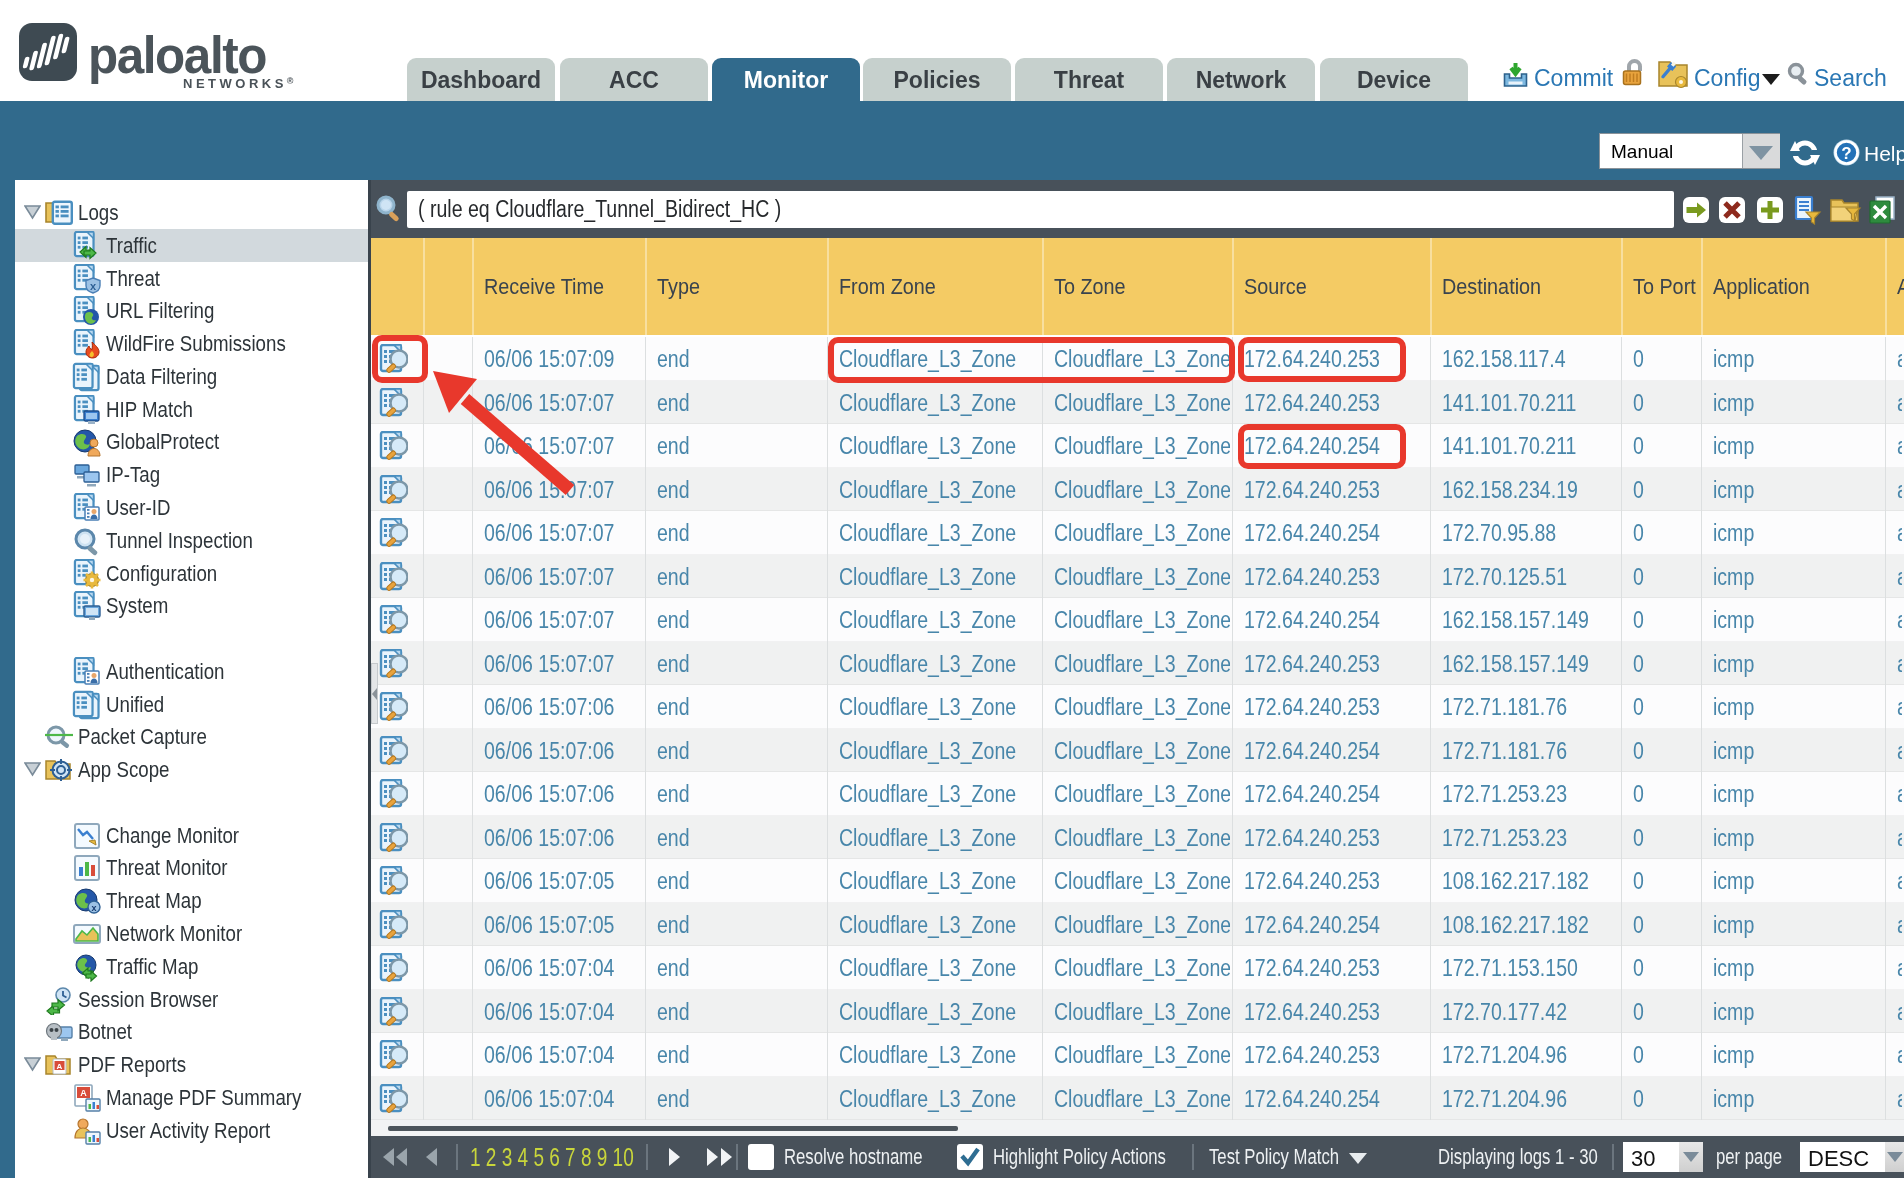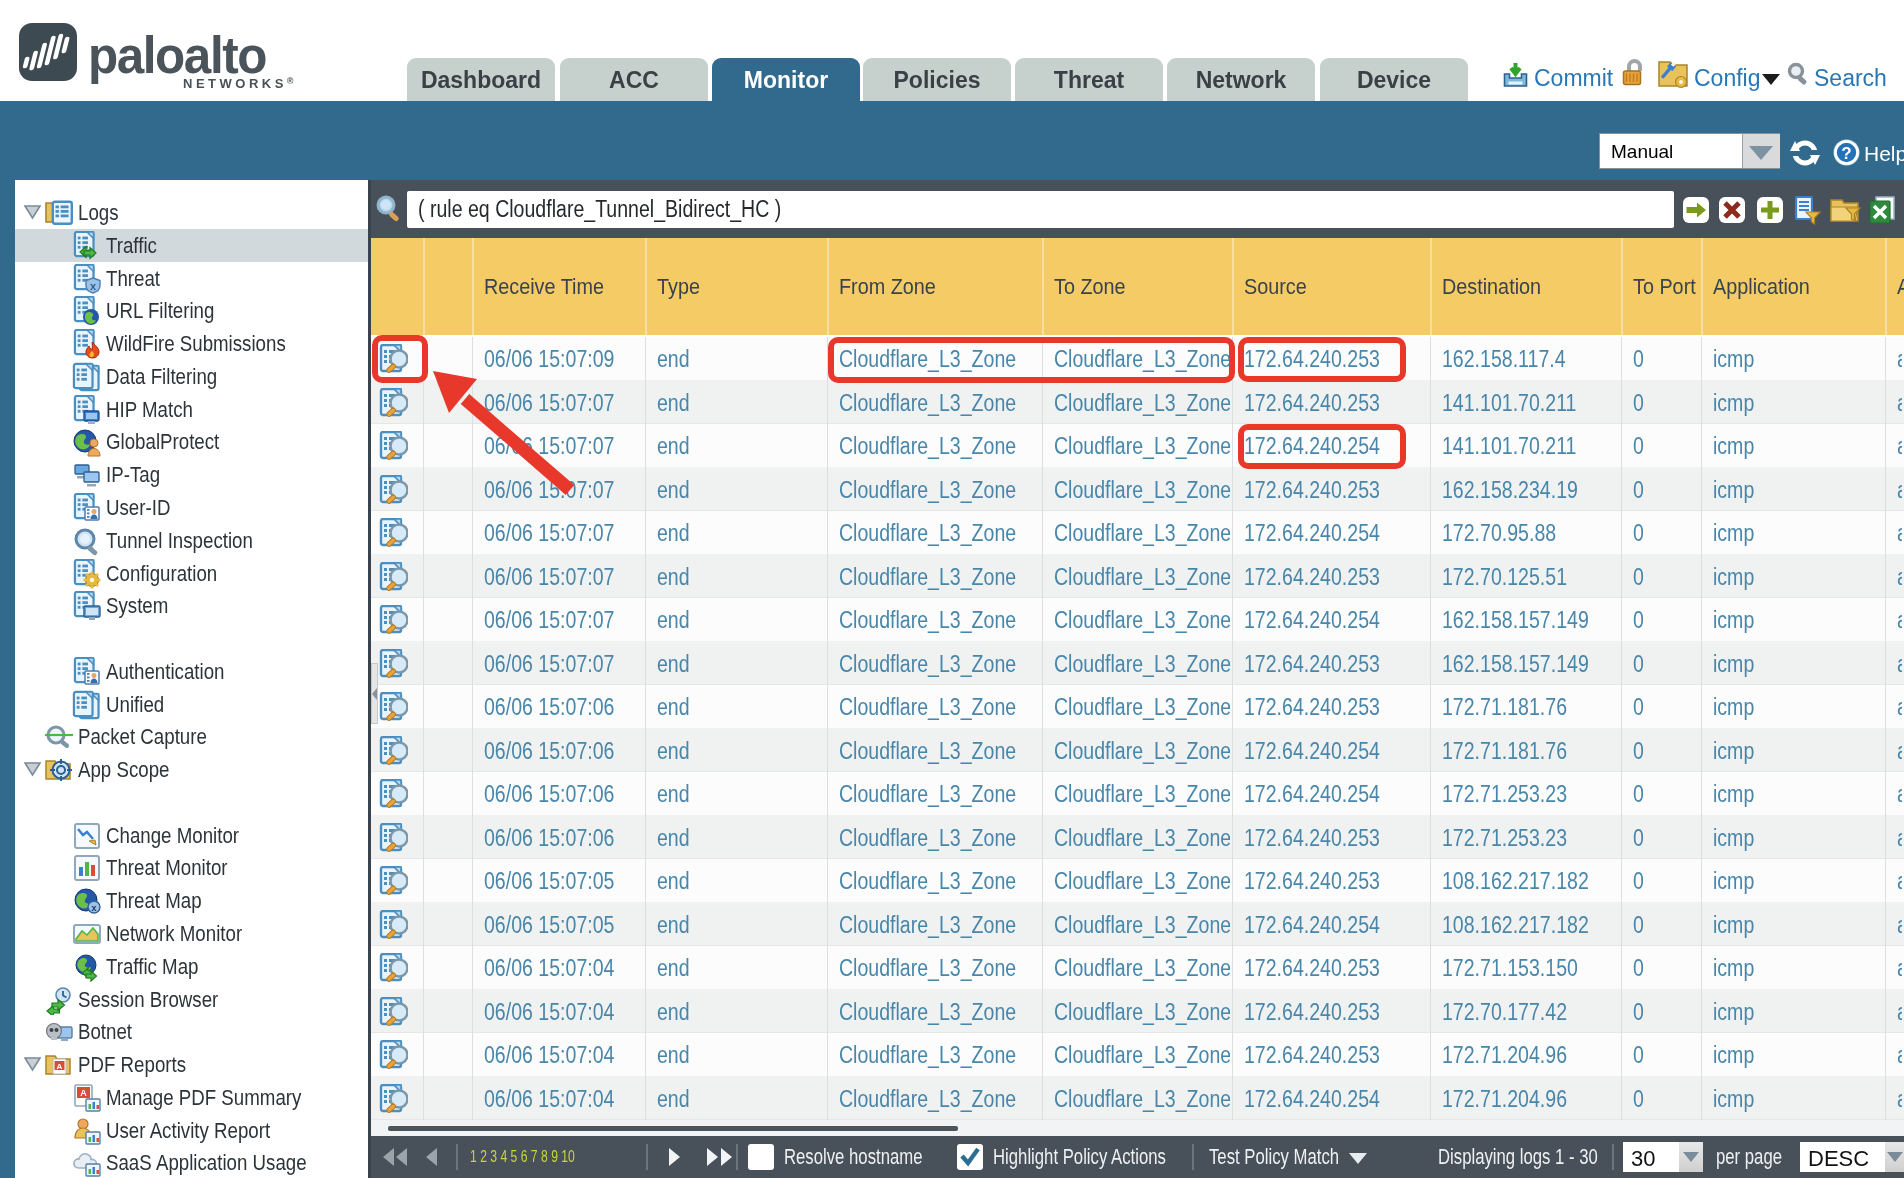--- a/index.html
+++ b/index.html
@@ -333,27 +333,20 @@
         <rect x="24.5" y="22" width="2.5" height="4" fill="#d84c3a"></rect>
       </svg><span class="cond" style="margin-left:91px">Manage PDF Summary</span></div>
 <div class="sbrow" style="top:933.6px"><svg style="left:57px" width="30" height="30" viewBox="0 0 30 30">
         <circle cx="11" cy="8" r="5" fill="#f0a95c" stroke="#b5752e" stroke-width="1.2"></circle>
         <path d="M3 22 c0 -7 4 -10 8 -10 c4 0 8 3 8 10 z" fill="#e8c25a" stroke="#b5752e" stroke-width="1.2"></path>
         <rect x="14" y="16" width="14" height="12" rx="1" fill="#eef6fc" stroke="#5580a8" stroke-width="1.4"></rect>
         <rect x="16.5" y="21" width="2.5" height="5" fill="#4db848"></rect>
         <rect x="20.5" y="19" width="2.5" height="7" fill="#3a7fd0"></rect>
         <rect x="24.5" y="22" width="2.5" height="4" fill="#d84c3a"></rect>
       </svg><span class="cond" style="margin-left:91px">User Activity Report</span></div>
-<div class="sbrow" style="top:966.3px"><svg style="left:57px" width="30" height="30" viewBox="0 0 30 30">
-        <path d="M7 20 c-4 0 -5.5 -3 -5 -5.5 c0.5 -2.5 3 -4 5 -3.5 c0.5 -3.5 4 -6 7.5 -5 c3 0.8 4.5 3 4.5 5.5 c3 -0.5 5.5 1.5 5.5 4 c0 2.8 -2.5 4.5 -5 4.5 z" fill="#e8eef3" stroke="#9ab2c8" stroke-width="1.6"></path>
-        <rect x="14" y="16" width="14" height="12" rx="1" fill="#eef6fc" stroke="#5580a8" stroke-width="1.4"></rect>
-        <rect x="16.5" y="21" width="2.5" height="5" fill="#4db848"></rect>
-        <rect x="20.5" y="19" width="2.5" height="7" fill="#3a7fd0"></rect>
-        <rect x="24.5" y="22" width="2.5" height="4" fill="#d84c3a"></rect>
-      </svg><span class="cond" style="margin-left:91px">SaaS Application Usage</span></div>
 </div>
 <div class="ab" style="left:368px;top:180px;width:3px;height:998px;background:#39434c"></div>
 <div class="ab" style="left:371px;top:663px;width:7px;height:61px;background:#e3e5e7;border:1px solid #c5c9cc;box-sizing:border-box;z-index:6"></div>
 <div class="ab" style="left:372px;top:688px;width:0;height:0;border-top:6px solid transparent;border-bottom:6px solid transparent;border-right:5px solid #8a9299;z-index:7"></div>
 <div class="ab" style="left:371px;top:180px;width:1533px;height:58px;background:#48515a"></div>
 
 <svg class="ab" style="left:374px;top:194px" width="30" height="30" viewBox="0 0 30 30">
 <circle cx="12" cy="11" r="8" fill="#b8d4ea" stroke="#8fb4cc" stroke-width="3"></circle>
 <circle cx="12" cy="11" r="5" fill="#cfe4f5"></circle>
 <rect x="17.5" y="17" width="11" height="5" rx="2.4" fill="#d9a05a" transform="rotate(42 17.5 17)"></rect>
@@ -697,21 +690,21 @@
 <div class="cell" style="left:1342px;top:748.5px;width:170px"><span class="cond">icmp</span></div>
 <div class="cell" style="left:1526px;top:748.5px;width:5px"><span class="cond">allow</span></div>
 </div>
 <div class="ab" style="left:371px;top:1120px;width:1533px;height:16px;background:#f2f3f4"></div>
 <div class="ab" style="left:388px;top:1126px;width:570px;height:5px;background:#4d555c;border-radius:2px"></div>
 <div class="ab" style="left:371px;top:1136px;width:1533px;height:42px;background:#48515a">
 <div class="ab" style="left:12px;top:12px;width:0;height:0;border-top:9px solid transparent;border-bottom:9px solid transparent;border-right:11px solid #9aa4ab"></div>
 <div class="ab" style="left:25px;top:12px;width:0;height:0;border-top:9px solid transparent;border-bottom:9px solid transparent;border-right:11px solid #9aa4ab"></div>
 <div class="ab" style="left:55px;top:12px;width:0;height:0;border-top:9px solid transparent;border-bottom:9px solid transparent;border-right:11px solid #9aa4ab"></div>
 <div class="bbsep" style="left:85px"></div>
-<div class="bb" style="left:99px;color:#c9d63b;font-size:16px"><span class="condn">1 2 3 4 5 6 7 8 9 10</span></div>
+<div class="bb" style="left:99px;color:#c9d63b;font-size:25px"><span class="condn">1 2 3 4 5 6 7 8 9 10</span></div>
 <div class="bbsep" style="left:275px"></div>
 <div class="ab" style="left:298px;top:12px;width:0;height:0;border-top:9px solid transparent;border-bottom:9px solid transparent;border-left:11px solid #f2f4f6"></div>
 <div class="ab" style="left:336px;top:12px;width:0;height:0;border-top:9px solid transparent;border-bottom:9px solid transparent;border-left:11px solid #f2f4f6"></div>
 <div class="ab" style="left:350px;top:12px;width:0;height:0;border-top:9px solid transparent;border-bottom:9px solid transparent;border-left:11px solid #f2f4f6"></div>
 <div class="bbsep" style="left:365px"></div>
 <div class="ab" style="left:377px;top:8px;width:26px;height:26px;background:#fff;border-radius:3px"></div>
 <div class="bb" style="left:413px"><span class="condn">Resolve hostname</span></div>
 <div class="ab" style="left:586px;top:8px;width:26px;height:26px;background:#fff;border-radius:3px"></div>
 <svg class="ab" style="left:586px;top:8px" width="26" height="26" viewBox="0 0 26 26">
       <path d="M5 12 l6 7 10 -14" fill="none" stroke="#2e6d92" stroke-width="4.4"></path>

